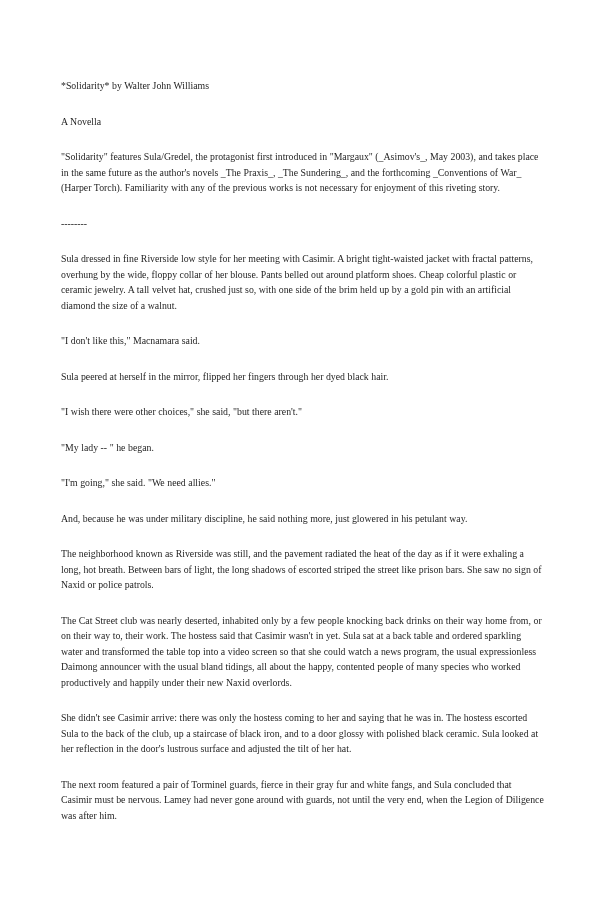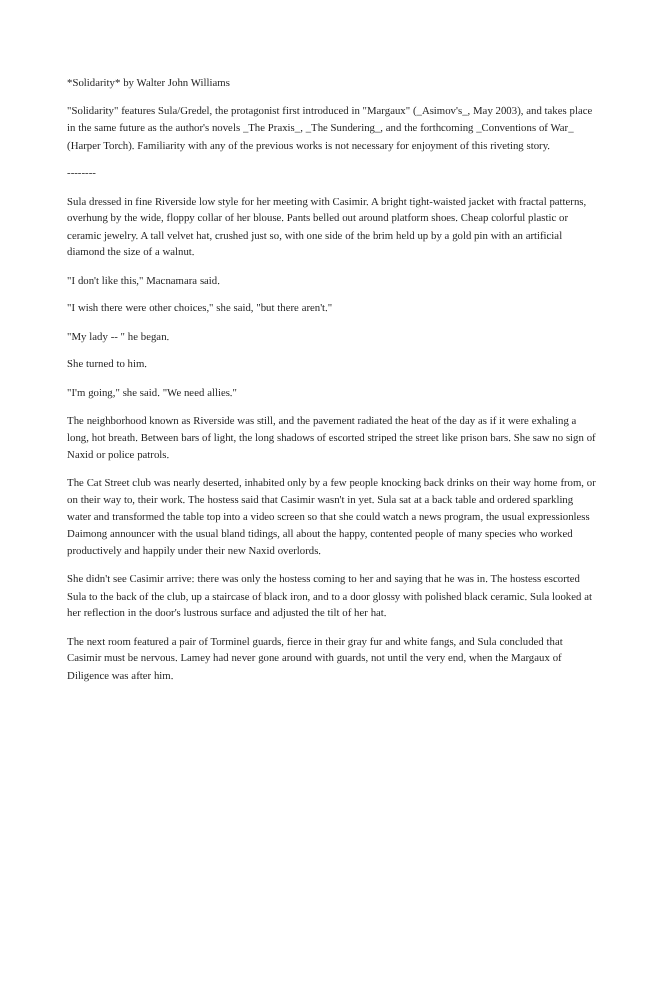--- a/index.html
+++ b/index.html
@@ -17,41 +17,43 @@
     box-sizing: border-box;
     width: 600px;
     height: 900px;
     padding: 58px 56px 0 61px;
     background: #ffffff;
   }
   .textcol {
     width: 484px;
   }
   .textcol p {
-    margin: 10px 0;
+    margin: 20px 0;
     font-size: 9.8px;
     line-height: 15.5px;
     color: #1e1e1e;
     text-align: left;
     word-spacing: 0.1px;
   }
 </style>
 </head>
 <body>
 
 <div class="page">
   <div class="textcol">
 
   <p>*Solidarity* by Walter John Williams</p>
+      <p>A Novella</p>
       <p>"Solidarity" features Sula/Gredel, the protagonist first introduced in "Margaux" (_Asimov's_, May 2003), and takes place in the same future as the author's novels _The Praxis_, _The Sundering_, and the forthcoming _Conventions of War_ (Harper Torch). Familiarity with any of the previous works is not necessary for enjoyment of this riveting story.</p>
       <p>--------</p>
       <p>Sula dressed in fine Riverside low style for her meeting with Casimir. A bright tight-waisted jacket with fractal patterns, overhung by the wide, floppy collar of her blouse. Pants belled out around platform shoes. Cheap colorful plastic or ceramic jewelry. A tall velvet hat, crushed just so, with one side of the brim held up by a gold pin with an artificial diamond the size of a walnut.</p>
       <p>"I don't like this," Macnamara said.</p>
+      <p>Sula peered at herself in the mirror, flipped her fingers through her dyed black hair.</p>
       <p>"I wish there were other choices," she said, "but there aren't."</p>
       <p>"My lady -- " he began.</p>
-      <p>She turned to him.</p>
       <p>"I'm going," she said. "We need allies."</p>
+      <p>And, because he was under military discipline, he said nothing more, just glowered in his petulant way.</p>
       <p>The neighborhood known as Riverside was still, and the pavement radiated the heat of the day as if it were exhaling a long, hot breath. Between bars of light, the long shadows of escorted striped the street like prison bars. She saw no sign of Naxid or police patrols.</p>
       <p>The Cat Street club was nearly deserted, inhabited only by a few people knocking back drinks on their way home from, or on their way to, their work. The hostess said that Casimir wasn't in yet. Sula sat at a back table and ordered sparkling water and transformed the table top into a video screen so that she could watch a news program, the usual expressionless Daimong announcer with the usual bland tidings, all about the happy, contented people of many species who worked productively and happily under their new Naxid overlords.</p>
       <p>She didn't see Casimir arrive: there was only the hostess coming to her and saying that he was in. The hostess escorted Sula to the back of the club, up a staircase of black iron, and to a door glossy with polished black ceramic. Sula looked at her reflection in the door's lustrous surface and adjusted the tilt of her hat.</p>
-      <p>The next room featured a pair of Torminel guards, fierce in their gray fur and white fangs, and Sula concluded that Casimir must be nervous. Lamey had never gone around with guards, not until the very end, when the Margaux of Diligence was after him.</p>
+      <p>The next room featured a pair of Torminel guards, fierce in their gray fur and white fangs, and Sula concluded that Casimir must be nervous. Lamey had never gone around with guards, not until the very end, when the Legion of Diligence was after him.</p>
     </div>
 </div>
 
 </body></html>

